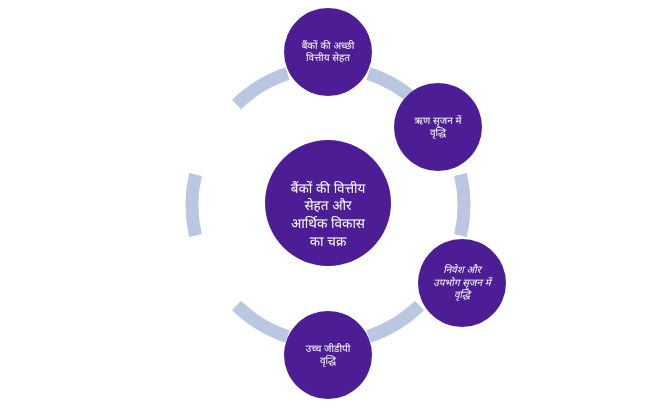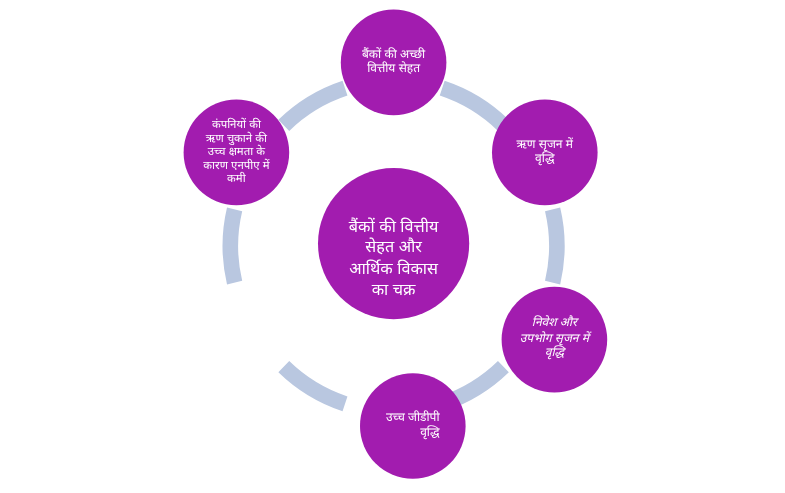--- a/index.html
+++ b/index.html
@@ -25,21 +25,21 @@
   .arc-layer {
     position: absolute;
     left: 0;
     top: 0;
     width: 654px;
     height: 411px;
   }
   .node {
     position: absolute;
     border-radius: 50%;
-    background: #a21caf;
+    background: #4c1d95;
     display: flex;
     align-items: center;
     justify-content: center;
     text-align: center;
     box-sizing: border-box;
   }
   .node-label {
     color: #ffffff;
     font-weight: 400;
     line-height: 1.25;
@@ -89,38 +89,31 @@
 सेहत और
 आर्थिक विकास
 का चक्र</span>
   </div>
 
   <div class="node node-outer" style="left:284px; top:8px;">
     <span class="node-label">बैंकों की अच्छी
 वित्तीय सेहत</span>
   </div>
 
-  <div class="node node-outer" style="left:410px; top:83px;">
+  <div class="node node-outer" style="left:394px; top:83px;">
     <span class="node-label">ऋण सृजन में
 वृद्धि</span>
   </div>
 
   <div class="node node-outer" style="left:418px; top:239px;font-style:italic;">
     <span class="node-label">निवेश और
 उपभोग सृजन में
 वृद्धि</span>
   </div>
 
-  <div class="node node-outer" style="left:300px; top:311px;text-align:right;">
+  <div class="node node-outer" style="left:284px; top:311px;">
     <span class="node-label">उच्च जीडीपी
 वृद्धि</span>
   </div>
 
 
-  <div class="node node-outer node-dense" style="left:153px; top:83px;">
-    <span class="node-label">कंपनियों की
-ऋण चुकाने की
-उच्च क्षमता के
-कारण एनपीए में
-कमी</span>
-  </div>
 
 </div>
 
 </body></html>

